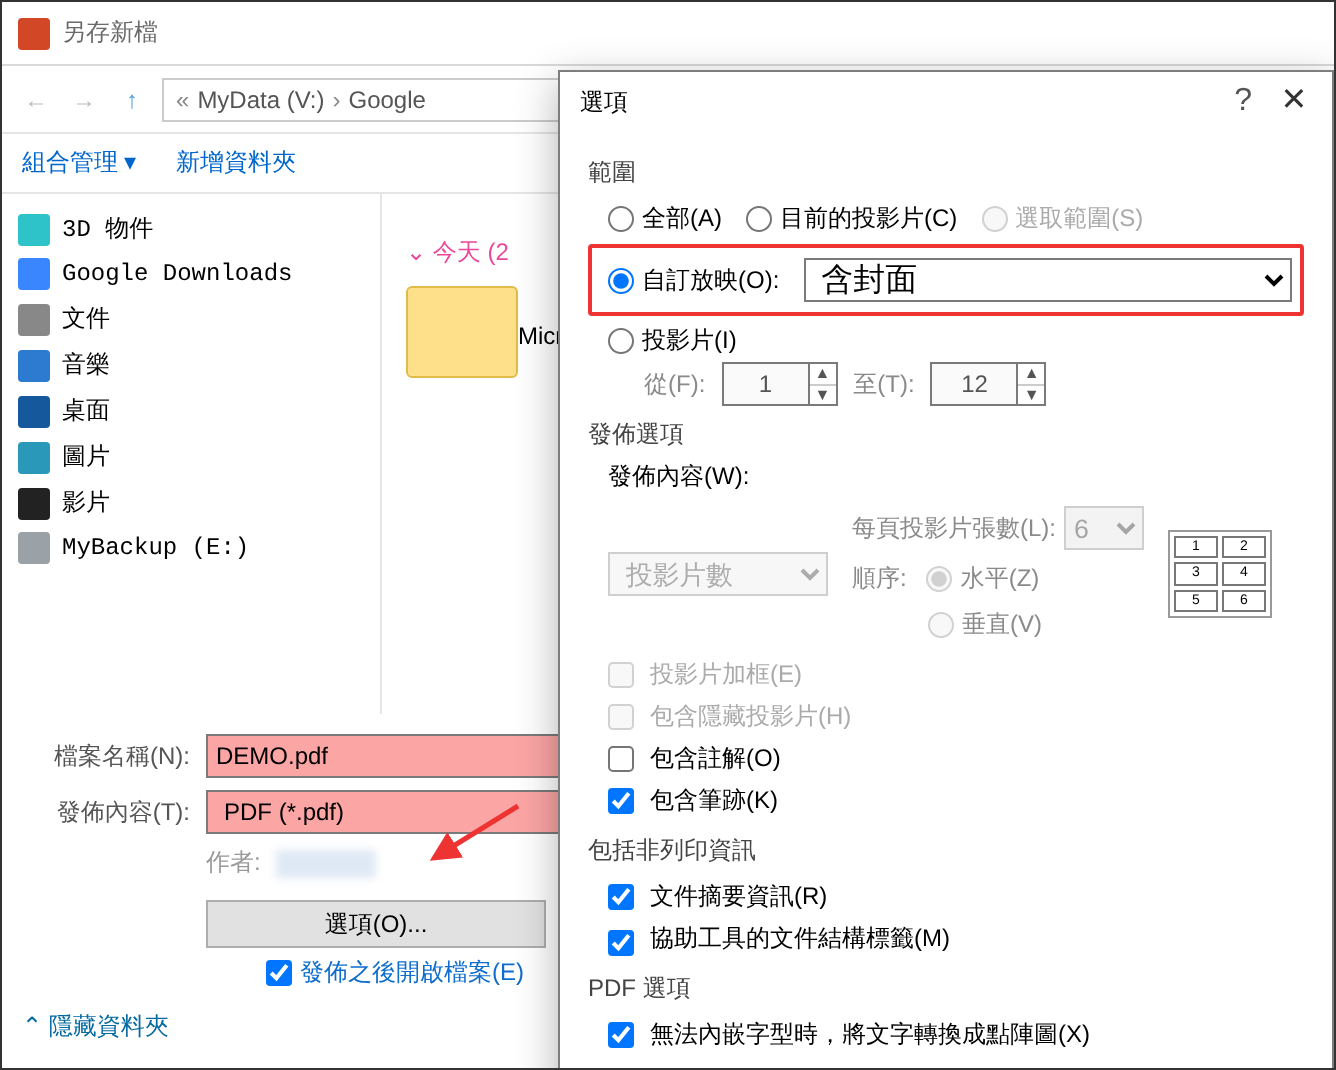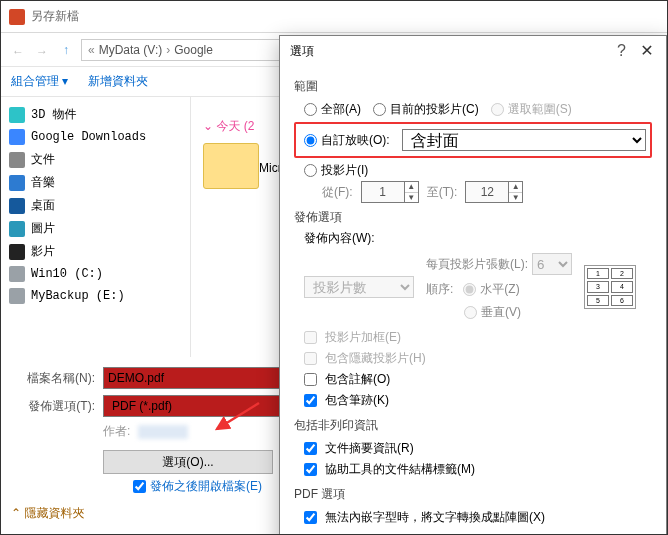--- a/index.html
+++ b/index.html
@@ -21,25 +21,25 @@
   .ticon { width:16px; height:16px; display:inline-block; border-radius:2px;}
   .ticon.cyan{background:#2dc3c8;} .ticon.blue{background:#3a86ff;} .ticon.gray{background:#888;} .ticon.note{background:#2d7bd1;} .ticon.desk{background:#15599c;} .ticon.pic{background:#2a98b9;} .ticon.vid{background:#222;} .ticon.drive{background:#9aa1a7;}
   .folders { flex:1; padding:8px 12px; display:flex; gap:14px; align-items:flex-start;}
   .today { color:#ec4899; margin-bottom:8px;margin-top:13px;}
   .today::before{content:"⌄ "; }
   .fcol{ display:flex; flex-direction:row; align-items:center;}
   .folder { width:56px; height:46px; background:#ffe08a; border:1px solid #e0bd4b; border-radius:3px; margin-bottom:4px;}
   .form { padding: 10px 14px; }
   .frow { display:flex; align-items:center; margin-bottom:6px;}
   .flabel { width:80px; text-align:right; margin-right:8px; color:#555;}
-  .finput, .fselect { flex:1; max-width: 200px; height:22px; border:1px solid #7a7a7a; padding:0 4px; font-size:12px; background:#b91c1c;}
+  .finput, .fselect { flex:1; max-width: 200px; height:22px; border:1px solid #7a7a7a; padding:0 4px; font-size:12px; background:#fca5a5;}
   .author { margin-left:88px; color:#999; }
   .options-btn { display:block; width:170px; height:24px; margin:10px 0 4px 88px; border:1px solid #adadad; background:#e1e1e1; text-align:center; line-height:22px;}
   .openafter { margin-left:118px; display:flex; align-items:center; gap:4px; color:#0e6dcd;}
-  .hide-folders { position:absolute; left:10px; bottom:14px; color:#a16207; cursor:pointer;}
+  .hide-folders { position:absolute; left:10px; bottom:14px; color:#0369a1; cursor:pointer;}
   .hide-folders::before{content:"⌃ "; }
 
   
   .red-arrow { position:absolute; left:210px; top:400px; width:46px; height:30px; pointer-events:none;}
   .red-arrow svg{overflow:visible;}
 
   
   .options { position:absolute; left:278px; top:0; width:388px; height:532px; background:#fff; border:1px solid #7e7e7e; box-shadow:0 6px 20px rgba(0,0,0,.3);margin-top:34px;}
   .op-title { height:30px; display:flex; align-items:center; justify-content:space-between; padding:0 6px 0 10px;}
   .op-title-right{display:flex; gap:8px; align-items:center;}
@@ -114,24 +114,20 @@
         <div class="tree-item">
           <span class="ticon pic"></span>
           <span>圖片</span>
         </div>
         <div class="tree-item">
           <span class="ticon vid"></span>
           <span>影片</span>
         </div>
         <div class="tree-item">
           <span class="ticon drive"></span>
-          <span>Win10 (C:)</span>
-        </div>
-        <div class="tree-item">
-          <span class="ticon drive"></span>
           <span>MyBackup (E:)</span>
         </div>
       </div>
     <div class="folders">
       <div>
         <div class="today">今天 (2</div>
         <div style="display:flex; gap:14px;">
           <div class="fcol">
             <div class="folder"></div>
             <span>Microsc</span>
@@ -143,21 +139,21 @@
         </div>
       </div>
     </div>
   </div>
   <div class="form">
     <div class="frow">
       <span class="flabel">檔案名稱(N):</span>
       <input class="finput" value="DEMO.pdf" style="">
     </div>
     <div class="frow">
-      <span class="flabel">發佈選項(T):</span>
+      <span class="flabel">發佈內容(T):</span>
       <select class="fselect"><option>PDF (*.pdf)</option></select>
     </div>
     <div class="author" style="display:flex;gap:8px;align-items:center;">
       <span>作者:</span>
       <span style="display:inline-block;width:50px;height:14px;background:#dfe9f5;filter:blur(2px);"></span>
     </div>
     <div class="options-btn">選項(O)...</div>
     <label class="openafter">
       <input type="checkbox" checked="" style="">
       <span>發佈之後開啟檔案(E)</span>
@@ -285,21 +281,21 @@
           <span style="margin-left:4px;">包含筆跡(K)</span>
         </label>
     </div>
 
     <div class="group-title">包括非列印資訊</div>
     <div style="padding-left:10px;">
       <label class="cb" style="padding:2px 0;display:flex;">
           <input type="checkbox" checked="" style="">
           <span style="margin-left:4px;">文件摘要資訊(R)</span>
         </label>
-      <label class="cb" style="padding:2px 0;display:flex;">
+      <label class="cb" style="padding:2px 0;display:flex;align-items:flex-end;">
           <input type="checkbox" checked="" style="">
           <span style="margin-left:4px;">協助工具的文件結構標籤(M)</span>
         </label>
     </div>
 
     <div class="group-title">PDF 選項</div>
     <div style="padding-left:10px;">
       <label class="cb" style="padding:2px 0;display:flex;">
           <input type="checkbox" checked="" style="">
           <span style="margin-left:4px;">無法內嵌字型時，將文字轉換成點陣圖(X)</span>

